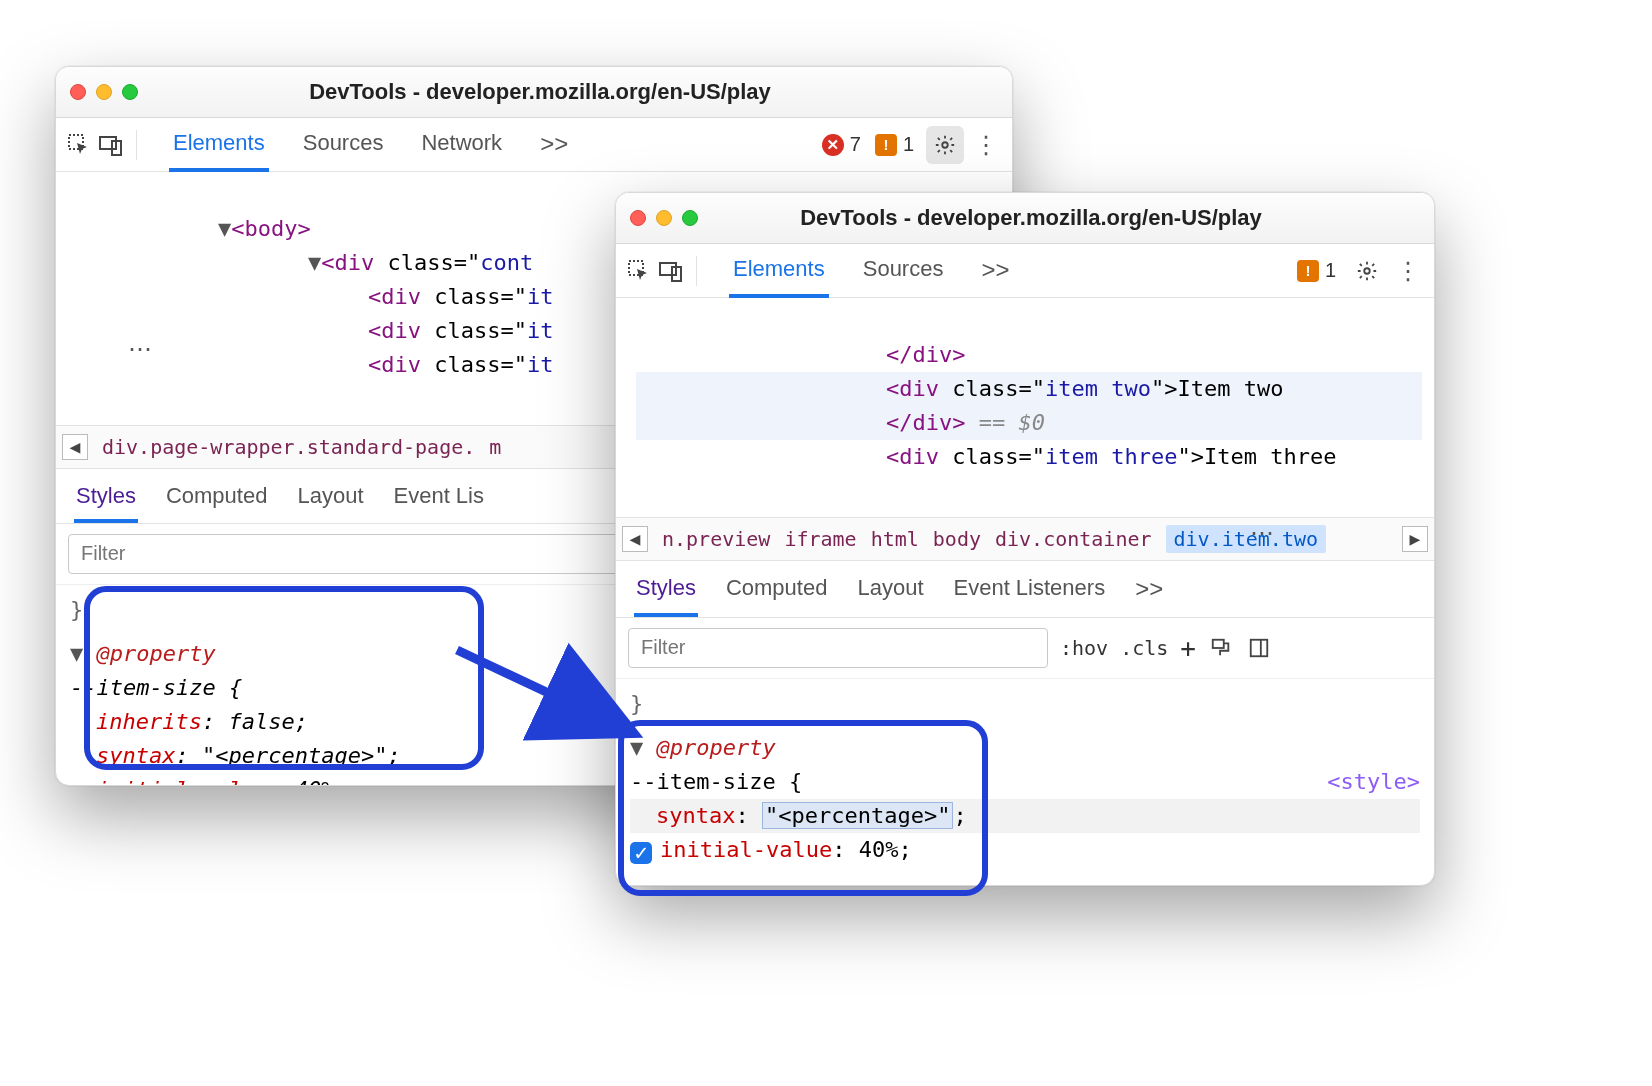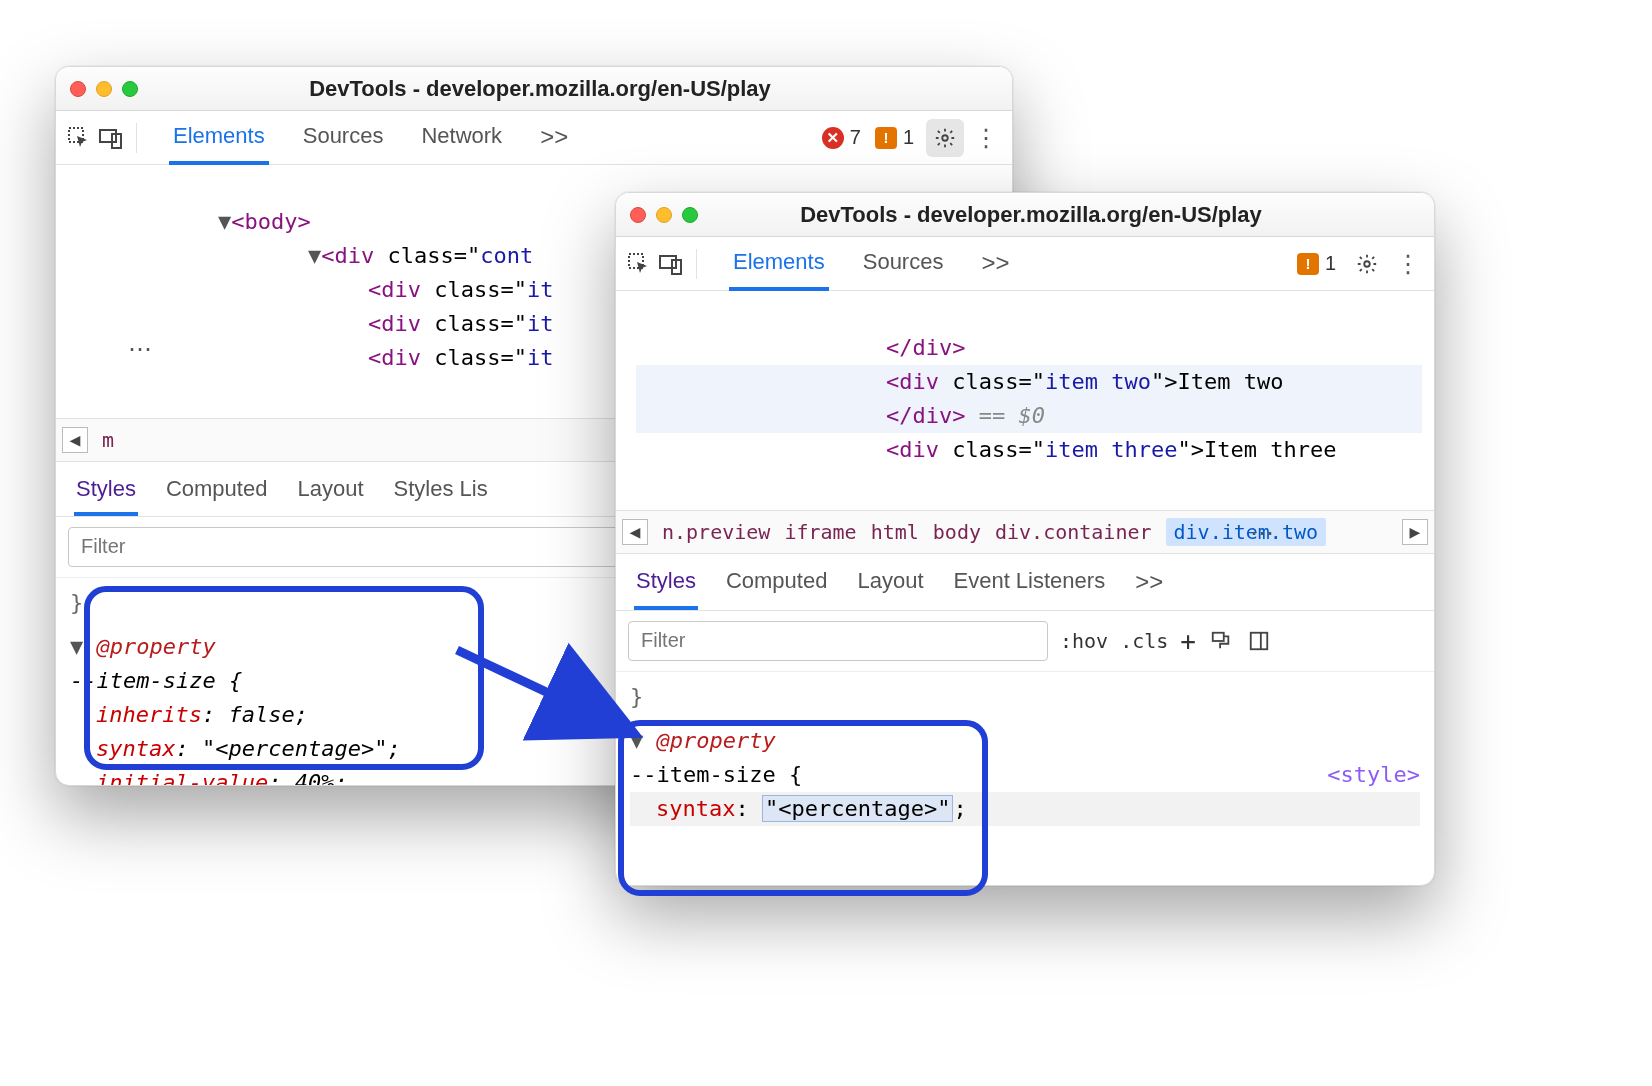--- a/index.html
+++ b/index.html
@@ -13,21 +13,21 @@
   }
   .window {
     position: absolute;
     background: #fff;
     border: 1px solid #d8d8d8;
     border-radius: 14px;
     box-shadow: 0 30px 70px rgba(0,0,0,.35), 0 0 0 1px rgba(0,0,0,.04);
     overflow: hidden;
   }
   .titlebar {
-    height: 44px;
+    height: 51px;
     display: flex;
     align-items: center;
     padding: 1px 14px;
     background: linear-gradient(#fdfdfd,#f2f2f2);
     border-bottom: 1px solid #d8d8d8;
     gap: 10px;
   }
   .traffic { display: flex; gap: 10px; }
   .light { width: 16px; height: 16px; border-radius: 50%; }
   .red    { background:#ff5f56; border:1px solid #e0443e; }
@@ -204,28 +204,29 @@
 <span style="padding-left:150px"></span><span class="triangle">▼</span><span class="tok-tag">&lt;body&gt;</span>
 <span style="padding-left:240px"></span><span class="triangle">▼</span><span class="tok-tag">&lt;div</span><span class="tok-attr"> class</span><span>="</span><span class="tok-val">cont</span>
 <span style="padding-left:300px"></span><span class="tok-tag">&lt;div</span><span class="tok-attr"> class</span><span>="</span><span class="tok-val">it</span>
 <span style="padding-left:300px"></span><span class="tok-tag">&lt;div</span><span class="tok-attr"> class</span><span>="</span><span class="tok-val">it</span>
 <span style="padding-left:300px"></span><span class="tok-tag">&lt;div</span><span class="tok-attr"> class</span><span>="</span><span class="tok-val">it</span>
   </div>
   <div class="hdots" style="left:72px; top:268px;">⋯</div>
 
   <div class="breadcrumb">
     <span class="bcarrow">◀</span>
+    <span class="bc-item">div.page-wrapper.standard-page.</span>
     <span class="bc-item">m</span>
   </div>
 
   <div class="subtabs">
     <div class="subtab active">Styles</div>
     <div class="subtab">Computed</div>
     <div class="subtab">Layout</div>
-    <div class="subtab">Styles Lis</div>
+    <div class="subtab">Event Lis</div>
   </div>
 
   <div class="filterrow">
     <input class="filterinput" placeholder="Filter" style="">
   </div>
 
   <div class="stylespane">
     <div><span class="dim">}</span></div>
     <div style="height:10px"></div>
     <div><span class="triangle">▼</span> <span class="atprop">@property</span></div>
@@ -331,20 +332,21 @@
     </span>
   </div>
 
   <div class="stylespane">
     <div><span class="dim">}</span></div>
     <div style="height:10px"></div>
     <div><span class="triangle">▼</span> <span class="atprop">@property</span></div>
     <div><span>--item-size {</span>
          <span class="styleloc">&lt;style&gt;</span></div>
     <div style="background:#f2f2f2;padding-left:26px"><span class="prop-name">syntax</span>: <span style="background:#dce6f4;border:1px solid #9bb7e0;padding:0 2px" class="prop-val">"&lt;percentage&gt;"</span>;</div>
+    <div><span class="chk">✓</span><span class="prop-name">initial-value</span>: <span class="prop-val">40%</span>;</div>
 
   </div>
 </div>
 
 <div class="callout" style="left:84px; top:586px; width:400px; height:184px;"></div>
 <div class="callout" style="left:618px; top:720px; width:370px; height:176px;"></div>
 
 <svg class="arrow-svg" style="left:452px; top:640px;" width="210" height="120">
   <defs>
       <marker id="ah" markerWidth="14" markerHeight="14" refX="10" refY="6" orient="auto">

